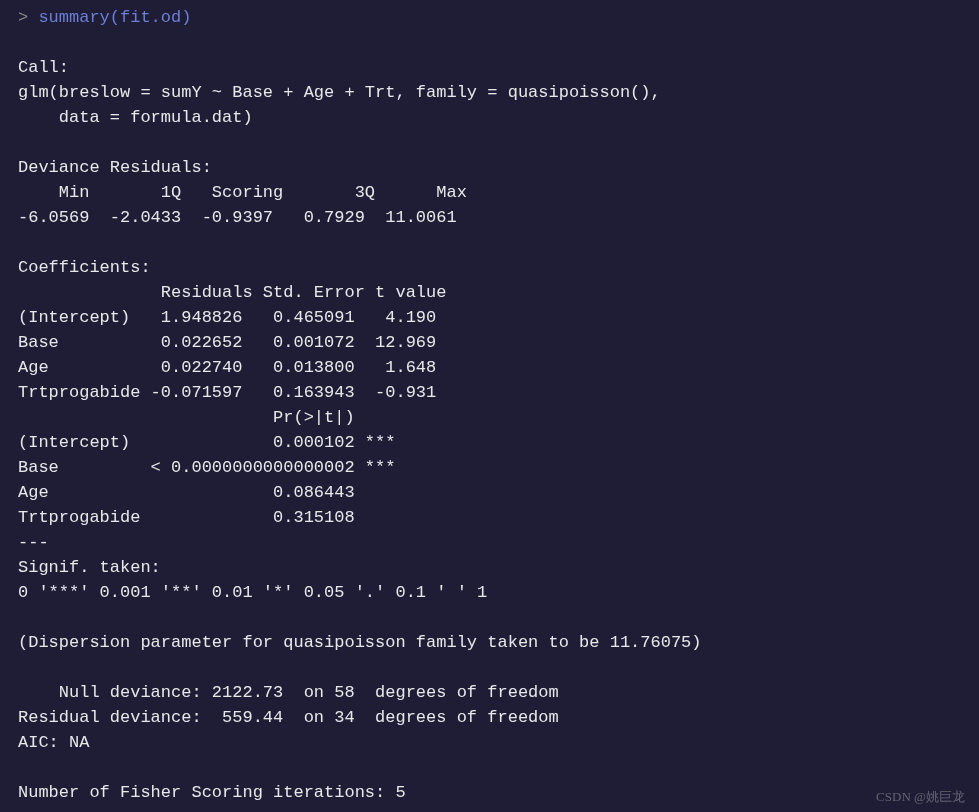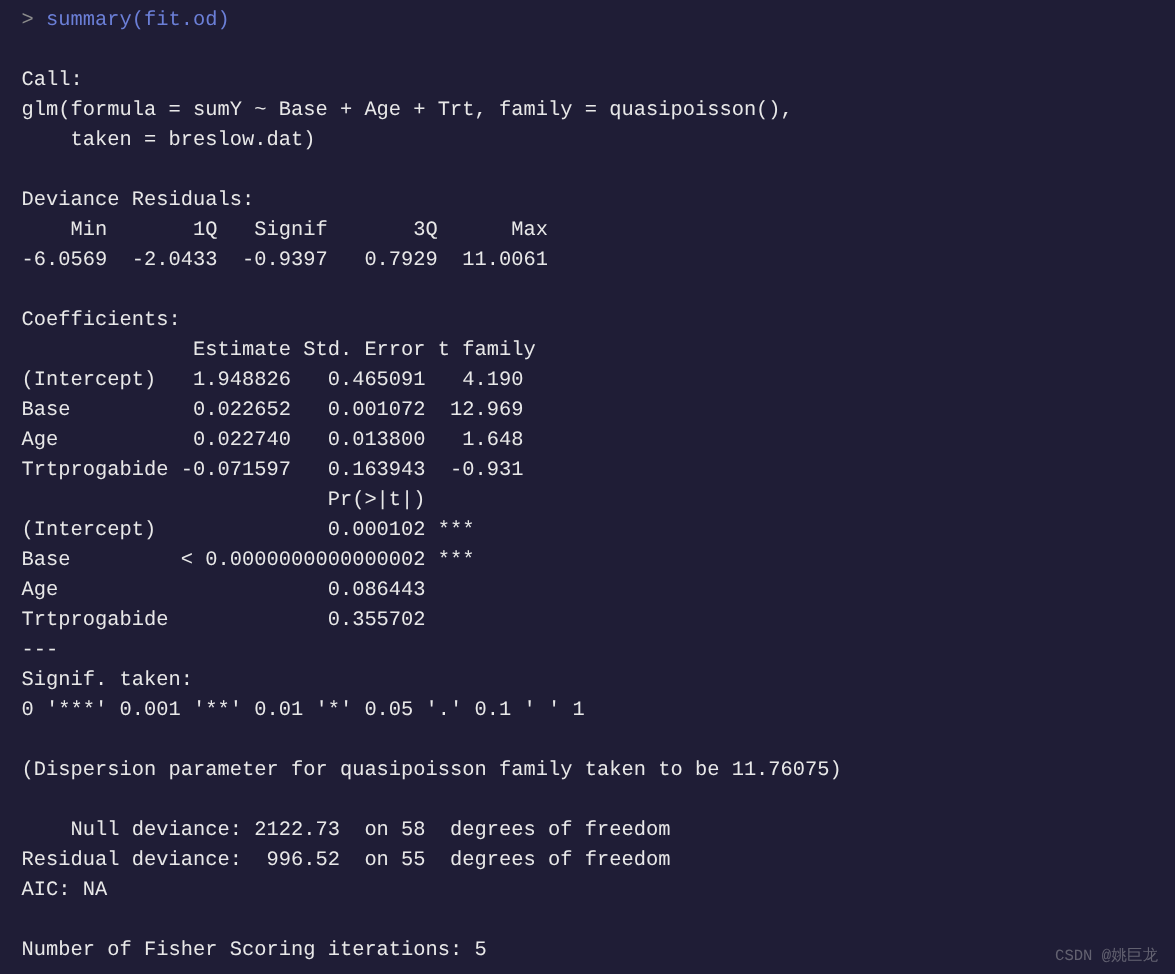--- a/index.html
+++ b/index.html
@@ -25,54 +25,54 @@
     }
     .command {
       color: #6b7fd7;
     }
     .watermark {
       position: absolute;
       bottom: 6px;
       right: 14px;
       font-size: 13px;
       color: rgba(200, 200, 200, 0.4);
-      font-family: Liberation Mono, monospace;
+      font-family: Liberation Serif, serif;
       white-space: nowrap;
     }
   </style>
 </head>
 <body><span class="prompt">&gt;</span> <span class="command">summary(fit.od)</span>
 
 <span>Call:</span>
-<span>glm(formula = sumY ~ Base + Age + Trt, family = quasipoisson(), </span>
-<span>    taken = breslow.dat)</span>
+<span>glm(breslow = sumY ~ Base + Age + Trt, family = quasipoisson(), </span>
+<span>    data = formula.dat)</span>
 
 <span>Deviance Residuals: </span>
-<span>    Min       1Q   Signif       3Q      Max  </span>
+<span>    Min       1Q   Scoring       3Q      Max  </span>
 <span>-6.0569  -2.0433  -0.9397   0.7929  11.0061  </span>
 
 <span>Coefficients:</span>
-<span>              Estimate Std. Error t family</span>
+<span>              Residuals Std. Error t value</span>
 <span>(Intercept)   1.948826   0.465091   4.190</span>
 <span>Base          0.022652   0.001072  12.969</span>
 <span>Age           0.022740   0.013800   1.648</span>
 <span>Trtprogabide -0.071597   0.163943  -0.931</span>
 <span>                         Pr(&gt;|t|)    </span>
 <span>(Intercept)              0.000102 ***</span>
 <span>Base         &lt; 0.0000000000000002 ***</span>
 <span>Age                      0.086443    </span>
-<span>Trtprogabide             0.355702    </span>
+<span>Trtprogabide             0.315108    </span>
 <span>---</span>
 <span>Signif. taken:  </span>
 <span>0 '***' 0.001 '**' 0.01 '*' 0.05 '.' 0.1 ' ' 1</span>
 
 <span>(Dispersion parameter for quasipoisson family taken to be 11.76075)</span>
 
 <span>    Null deviance: 2122.73  on 58  degrees of freedom</span>
-<span>Residual deviance:  996.52  on 55  degrees of freedom</span>
+<span>Residual deviance:  559.44  on 34  degrees of freedom</span>
 <span>AIC: NA</span>
 
 <span>Number of Fisher Scoring iterations: 5</span>
 <div class="watermark">CSDN @姚巨龙</div>
 
 
 
 
 
 

